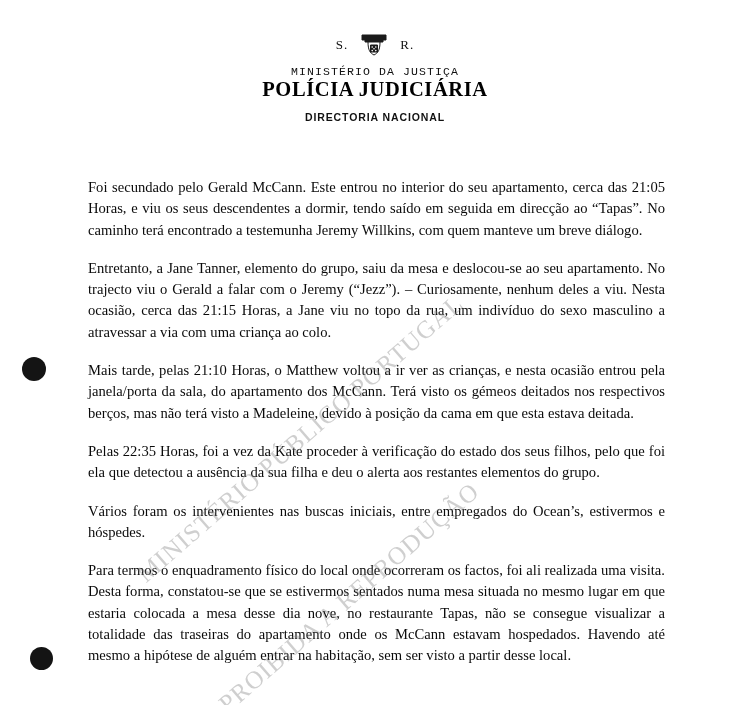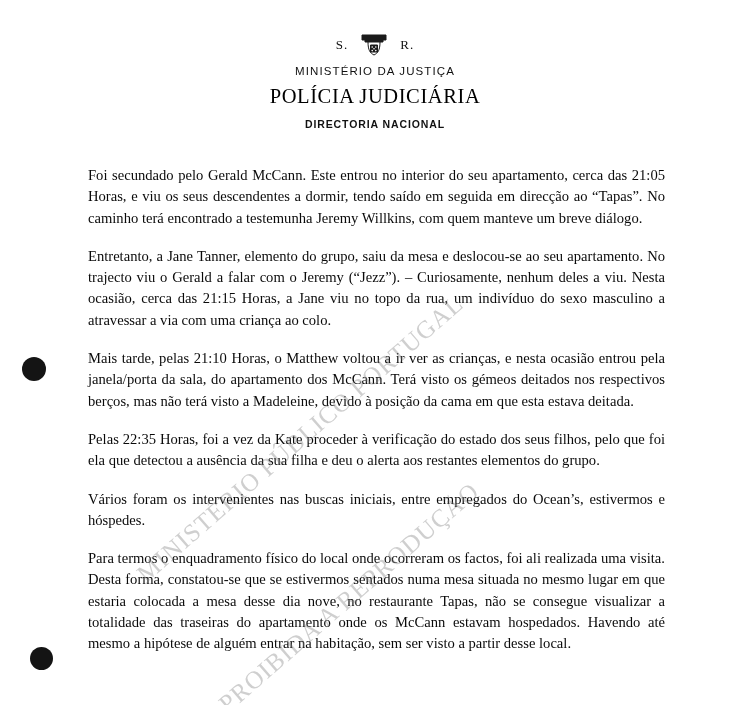--- a/index.html
+++ b/index.html
@@ -51,28 +51,28 @@
     height: 30px;
     position: relative;
     display: inline-block;
   }
   .crest-emblem svg { display: block; }
 
   .ministry {
     margin-top: 3px;
     font-size: 11.5px;
     letter-spacing: 1.1px;
-    font-family: Liberation Sans, sans-serif;
+    font-family: Liberation Mono, monospace;
     color: #111;
   }
 
   .police {
-    margin-top: 8px;
+    margin-top: 0;
     font-size: 20.5px;
-    font-weight: normal;
+    font-weight: bold;
     letter-spacing: 0.6px;
     font-family: "Liberation Serif", serif;
     color: #000;
   }
 
   .directorate {
     margin-top: 10px;
     font-size: 10.5px;
     font-weight: bold;
     letter-spacing: 0.9px;
@@ -85,21 +85,21 @@
   .body-text {
     position: absolute;
     top: 165px;
     left: 88px;
     width: 577px;
   }
   .para {
     font-size: 14.6px;
     line-height: 1.46;
     text-align: justify;
-    margin: 0 0 17px 0;
+    margin: 12px 0 17px 0;
     font-family: "Liberation Serif", serif;
     color: #0a0a0a;
   }
   .para:last-child { margin-bottom: 0; font-family: Liberation Serif, serif; }
 
   
   .hole {
     position: absolute;
     background: #141414;
     border-radius: 50%;

